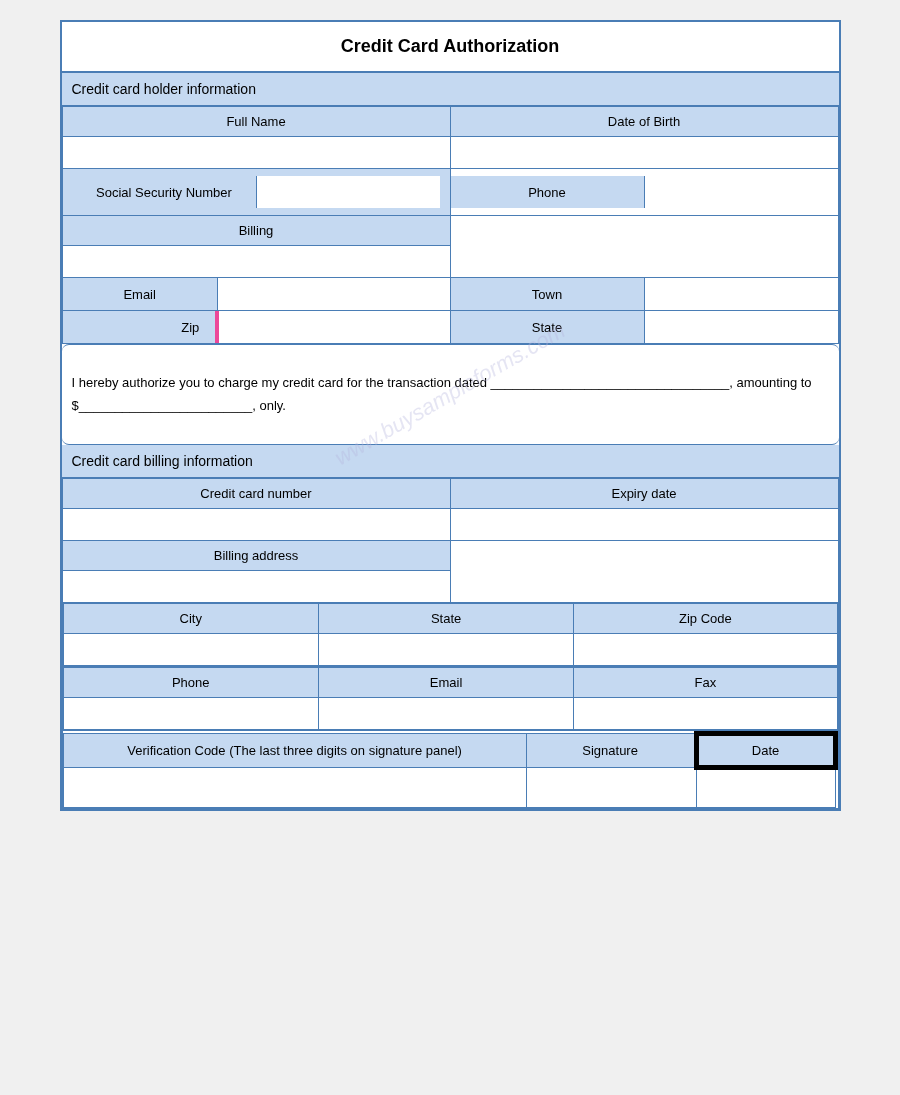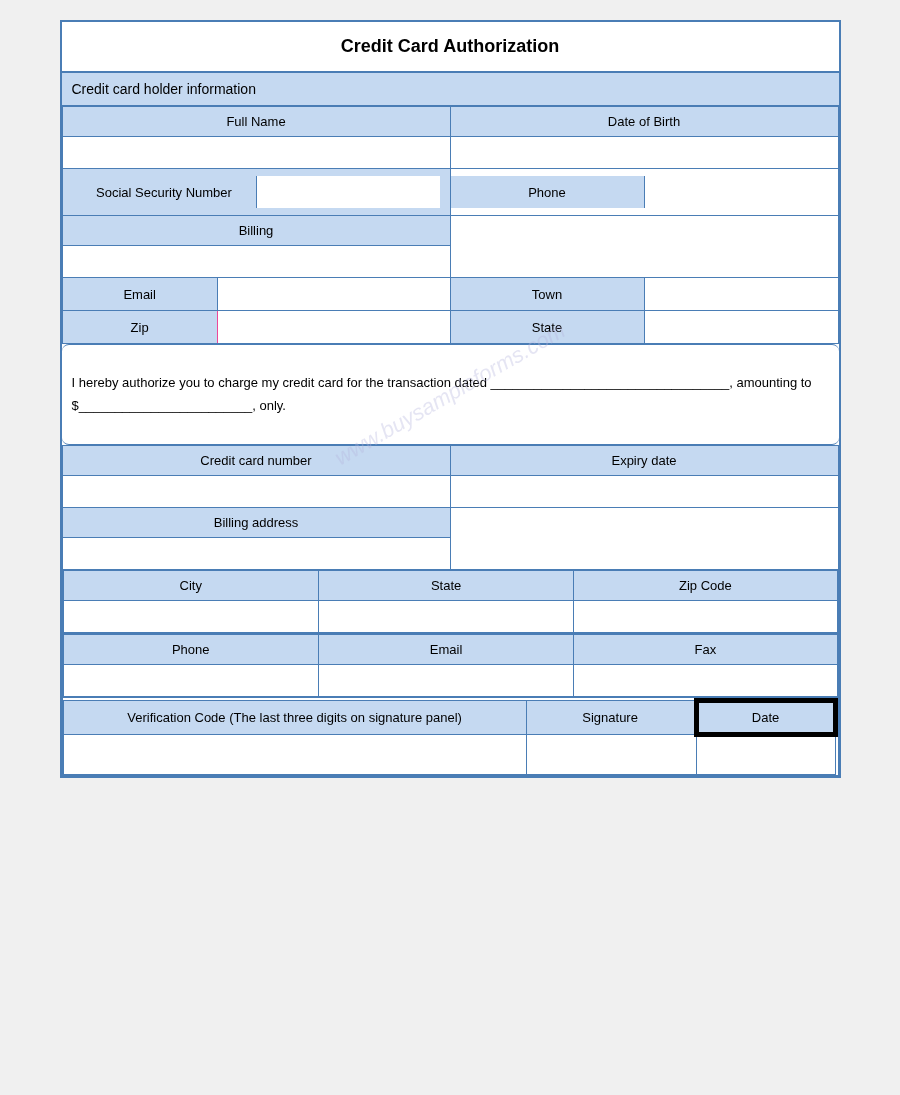--- a/index.html
+++ b/index.html
@@ -141,21 +141,21 @@
         </tbody>
             </table>
       </td>
     </tr>
 
     <tr>
       <td style="padding:0;">
         <table style="width:100%;border-collapse:collapse;">
           <tbody>
                 <tr>
-            <td style="border:none;border-right:1px solid #ec4899;width:40%;padding:7px 16px;" class="label-cell">Zip</td>
+            <td style="border:none;border-right:4px solid #ec4899;width:40%;padding:7px 16px;text-align:right;" class="label-cell">Zip</td>
             <td style="border:none;width:60%;background:#fff;padding:7px 10px;" class="input-cell"></td>
           </tr>
         </tbody>
             </table>
       </td>
       <td style="padding:0;">
         <table style="width:100%;border-collapse:collapse;">
           <tbody>
                 <tr>
             <td style="border:none;border-right:1px solid #4a7db5;width:50%;padding:7px 10px;" class="label-cell">State</td>
@@ -166,20 +166,21 @@
       </td>
     </tr>
   </tbody>
     </table>
 
   <div class="authorization-text" style="position:relative;">
     <span>I hereby authorize you to charge my credit card for the transaction dated _________________________________, amounting  to $________________________, only.</span>
     <div class="watermark-text">www.buysampleforms.com</div>
   </div>
 
+  <div class="section-header">Credit card billing information</div>
 
   <table>
     <tbody>
         <tr>
       <td class="label-cell" style="width:50%">Credit card number</td>
       <td class="label-cell" style="width:50%">Expiry date</td>
     </tr>
     <tr>
       <td class="input-cell"></td>
       <td class="input-cell"></td>

